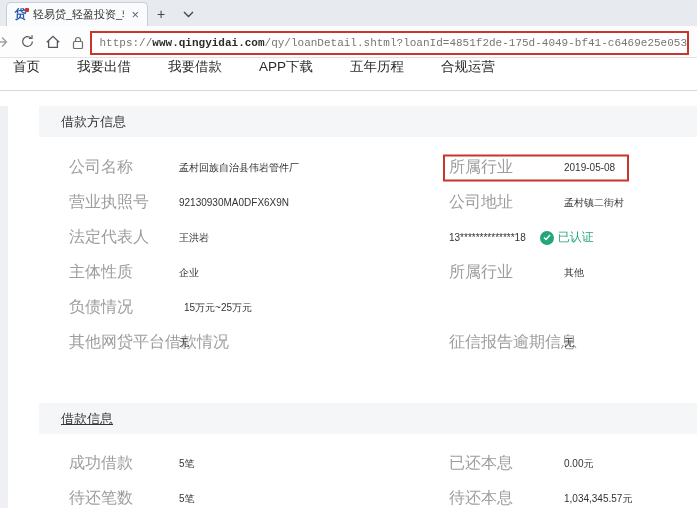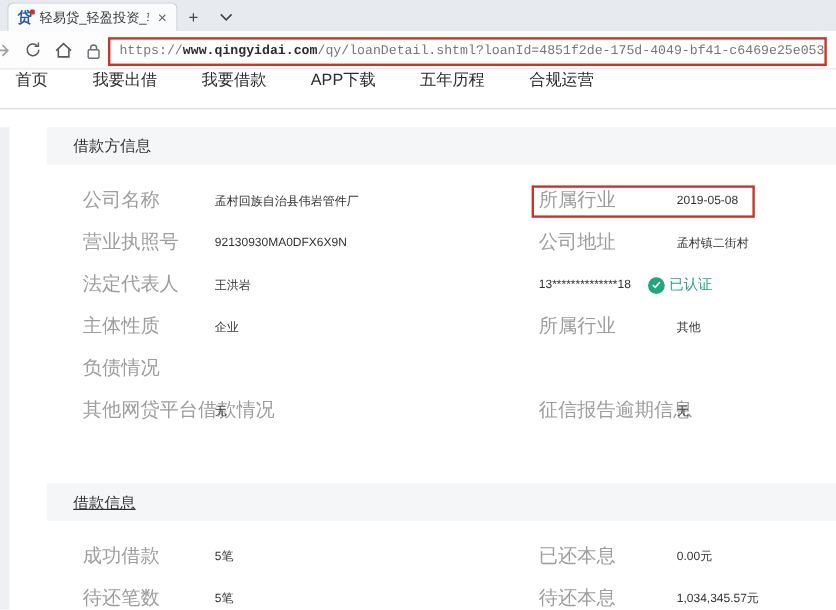--- a/index.html
+++ b/index.html
@@ -176,20 +176,21 @@
         </div>
         <div class="rgroup">
           <span class="flabel">所属行业</span>
           <span class="fvalue">其他</span>
         </div>
       </div>
 
       <div class="frow">
         <div class="rgroup">
           <span class="flabel">负债情况</span>
+          <span class="fvalue">15万元~25万元</span>
         </div>
       </div>
 
       <div class="frow">
         <div class="lcell">
           <span class="flabel">其他网贷平台借款情况</span>
           <span class="fvalue">无</span>
         </div>
         <div class="rgroup">
           <span class="flabel">征信报告逾期信息</span>

